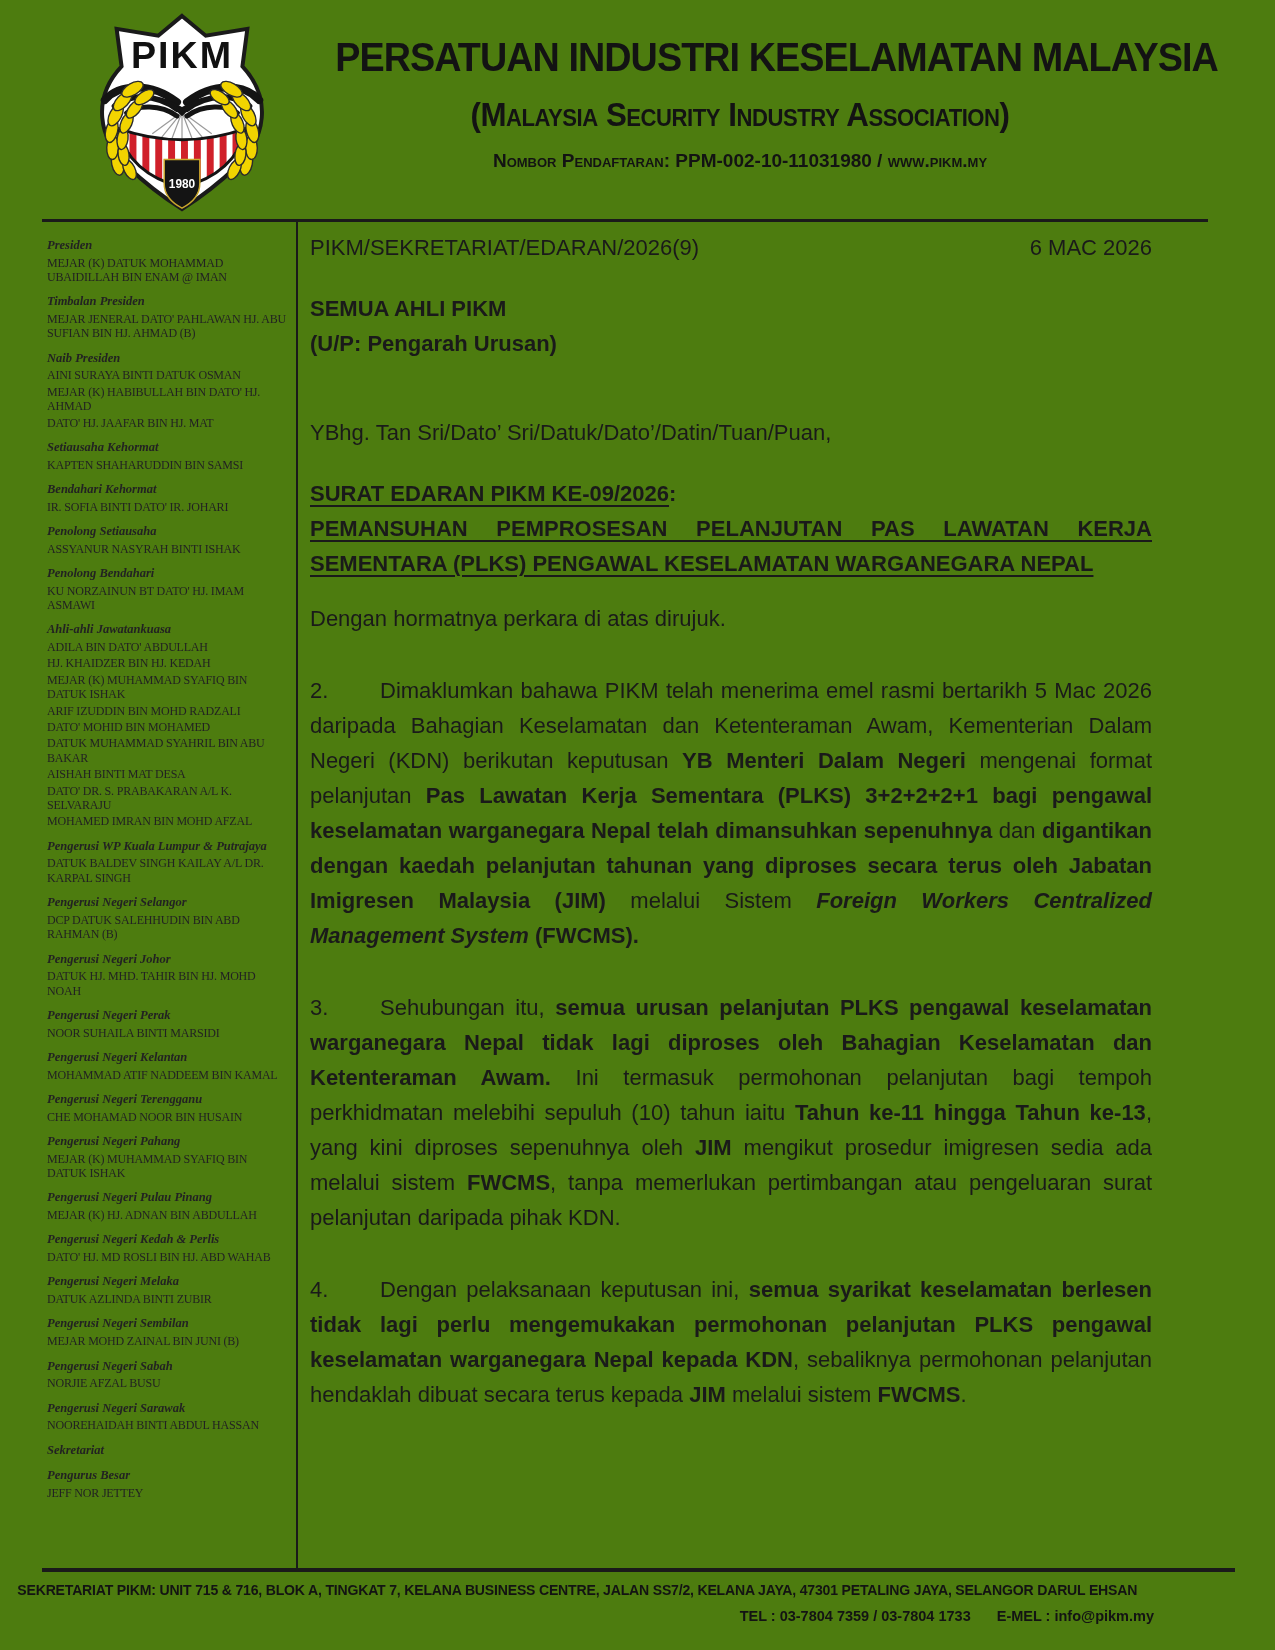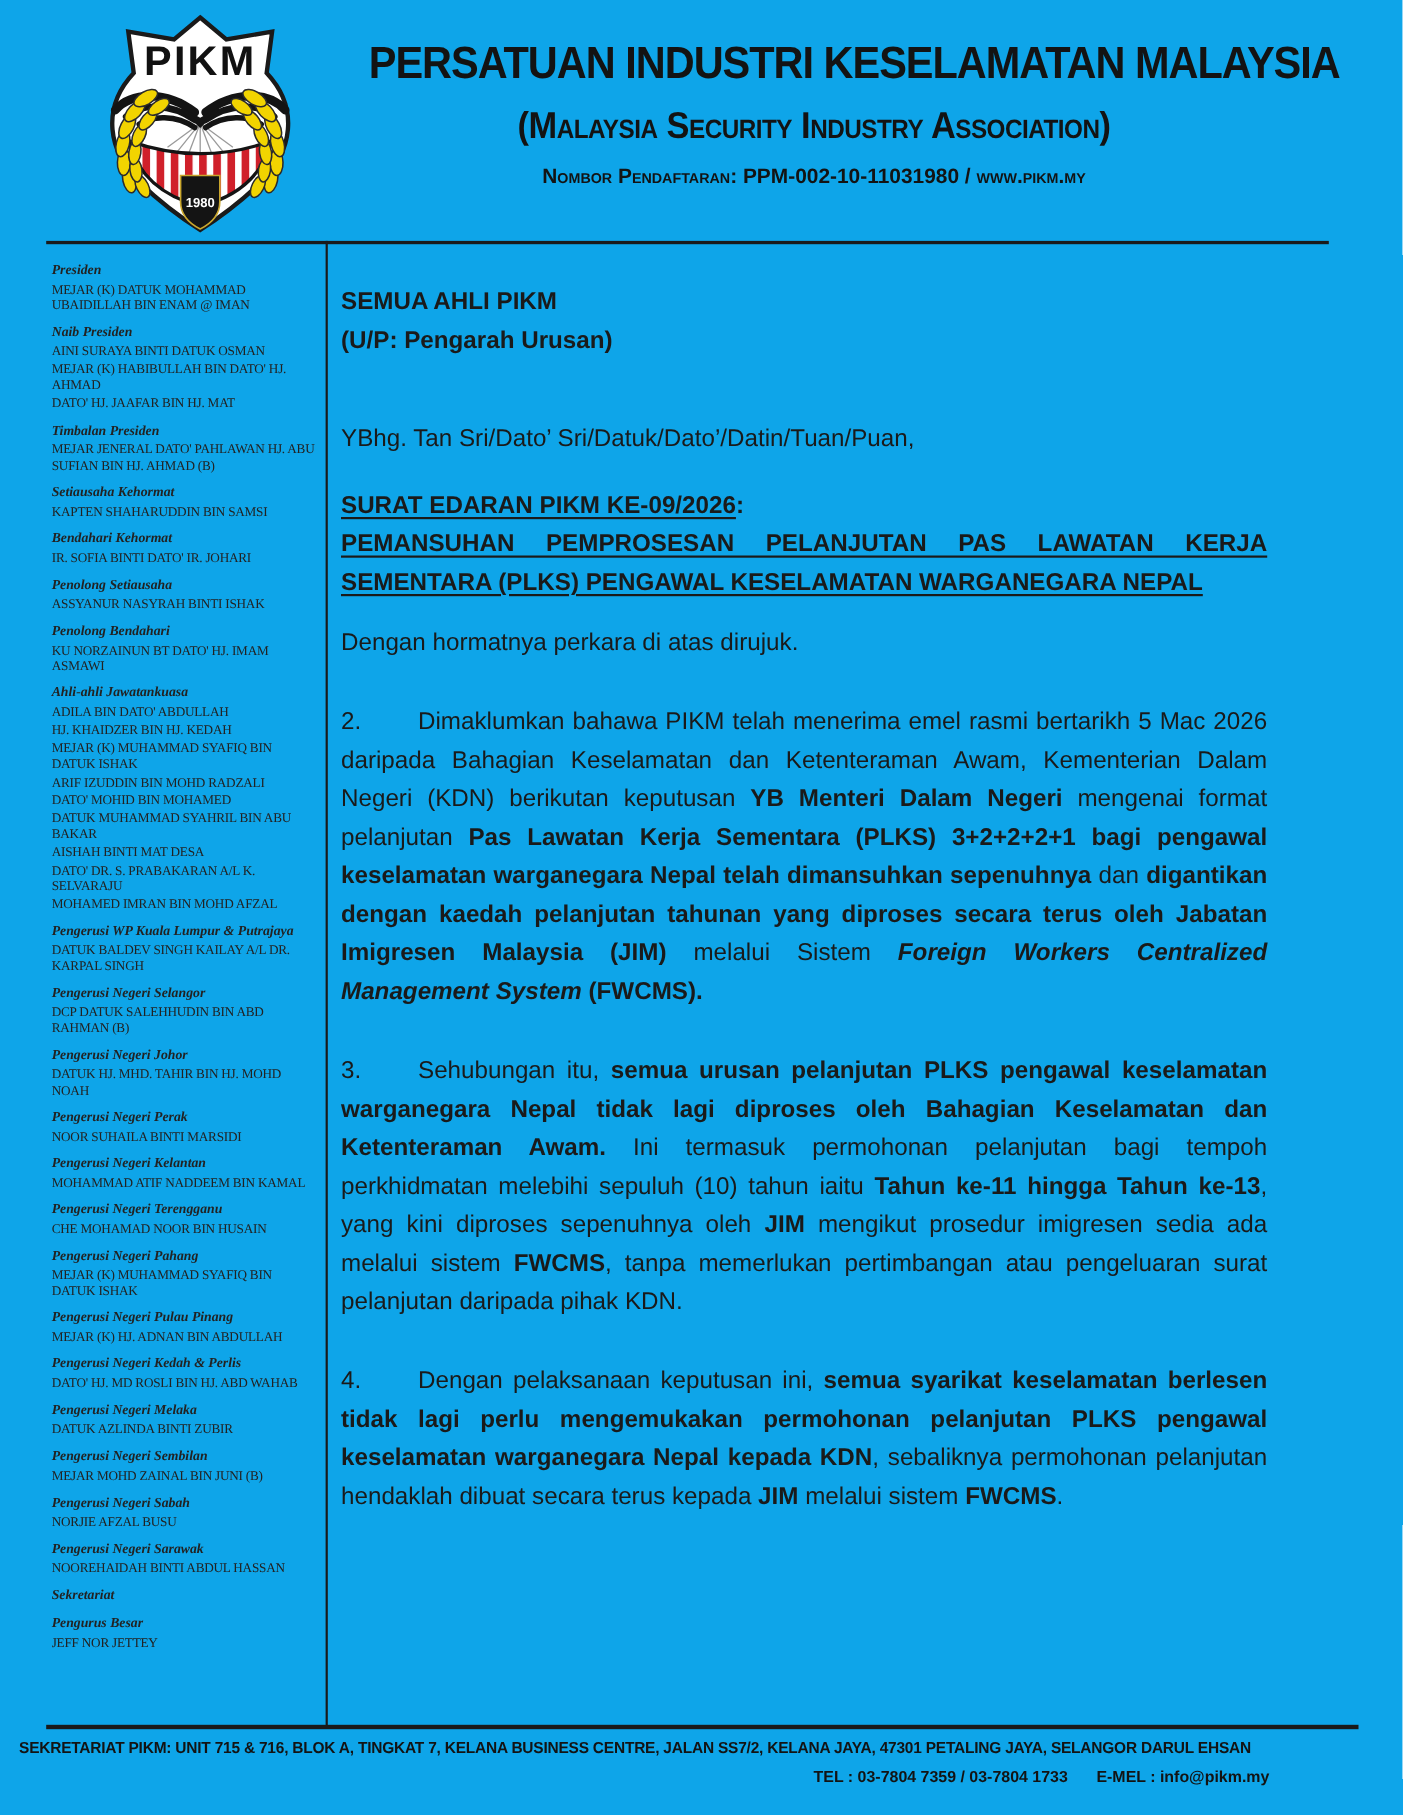--- a/index.html
+++ b/index.html
@@ -1,21 +1,21 @@
 <!DOCTYPE html>
 <html><head>
 <meta charset="utf-8">
 <style>
   * { margin: 0; padding: 0; box-sizing: border-box; }
   html, body { background: #ffffff; }
   .page {
     position: relative;
     width: 1275px;
     height: 1650px;
-    background: #0ea5e9;
+    background: #4d7c0f;
     font-family: "Liberation Sans", sans-serif;
     color: #1a1a1a;
     overflow: hidden;
   }
 
   
   .letterhead { position: absolute; left: 0; top: 0; width: 100%; height: 220px; }
   .logo-wrap { position: absolute; left: 78px; top: 12px; width: 208px; height: 202px; }
   .head-text { position: absolute; left: 300px; top: 34px; width: 880px; text-align: center; }
   .org-my {
@@ -160,28 +160,28 @@
   <div class="top-rule"></div>
   <div class="v-rule"></div>
 
   <aside class="sidebar">
     <div>
         <div class="sb-section">
           <div class="sb-title">Presiden</div>
           <div class="sb-name">MEJAR (K) DATUK MOHAMMAD UBAIDILLAH BIN ENAM @ IMAN</div>
         </div>
         <div class="sb-section">
+          <div class="sb-title">Timbalan Presiden</div>
+          <div class="sb-name">MEJAR JENERAL DATO' PAHLAWAN HJ. ABU SUFIAN BIN HJ. AHMAD (B)</div>
+        </div>
+        <div class="sb-section">
           <div class="sb-title">Naib Presiden</div>
           <div class="sb-name">AINI SURAYA BINTI DATUK OSMAN</div>
           <div class="sb-name">MEJAR (K) HABIBULLAH BIN DATO' HJ. AHMAD</div>
           <div class="sb-name">DATO' HJ. JAAFAR BIN HJ. MAT</div>
-        </div>
-        <div class="sb-section">
-          <div class="sb-title">Timbalan Presiden</div>
-          <div class="sb-name">MEJAR JENERAL DATO' PAHLAWAN HJ. ABU SUFIAN BIN HJ. AHMAD (B)</div>
         </div>
         <div class="sb-section">
           <div class="sb-title">Setiausaha Kehormat</div>
           <div class="sb-name">KAPTEN SHAHARUDDIN BIN SAMSI</div>
         </div>
         <div class="sb-section">
           <div class="sb-title">Bendahari Kehormat</div>
           <div class="sb-name">IR. SOFIA BINTI DATO' IR. JOHARI</div>
         </div>
         <div class="sb-section">
@@ -260,20 +260,24 @@
           <div class="sb-title">Sekretariat</div>
         </div>
         <div class="sb-section">
           <div class="sb-title">Pengurus Besar</div>
           <div class="sb-name">JEFF NOR JETTEY</div>
         </div>
       </div>
   </aside>
 
   <main class="main">
+    <div class="ref-row">
+      <span>PIKM/SEKRETARIAT/EDARAN/2026(9)</span>
+      <span>6 MAC 2026</span>
+    </div>
 
     <div class="recipient">
       <div>SEMUA AHLI PIKM</div>
       <div>(U/P: Pengarah Urusan)</div>
     </div>
 
     <p class="salutation">YBhg. Tan Sri/Dato’ Sri/Datuk/Dato’/Datin/Tuan/Puan,</p>
 
     <div class="subject">
       <div><span class="u">SURAT EDARAN PIKM KE-09/2026</span><span>:</span></div>

